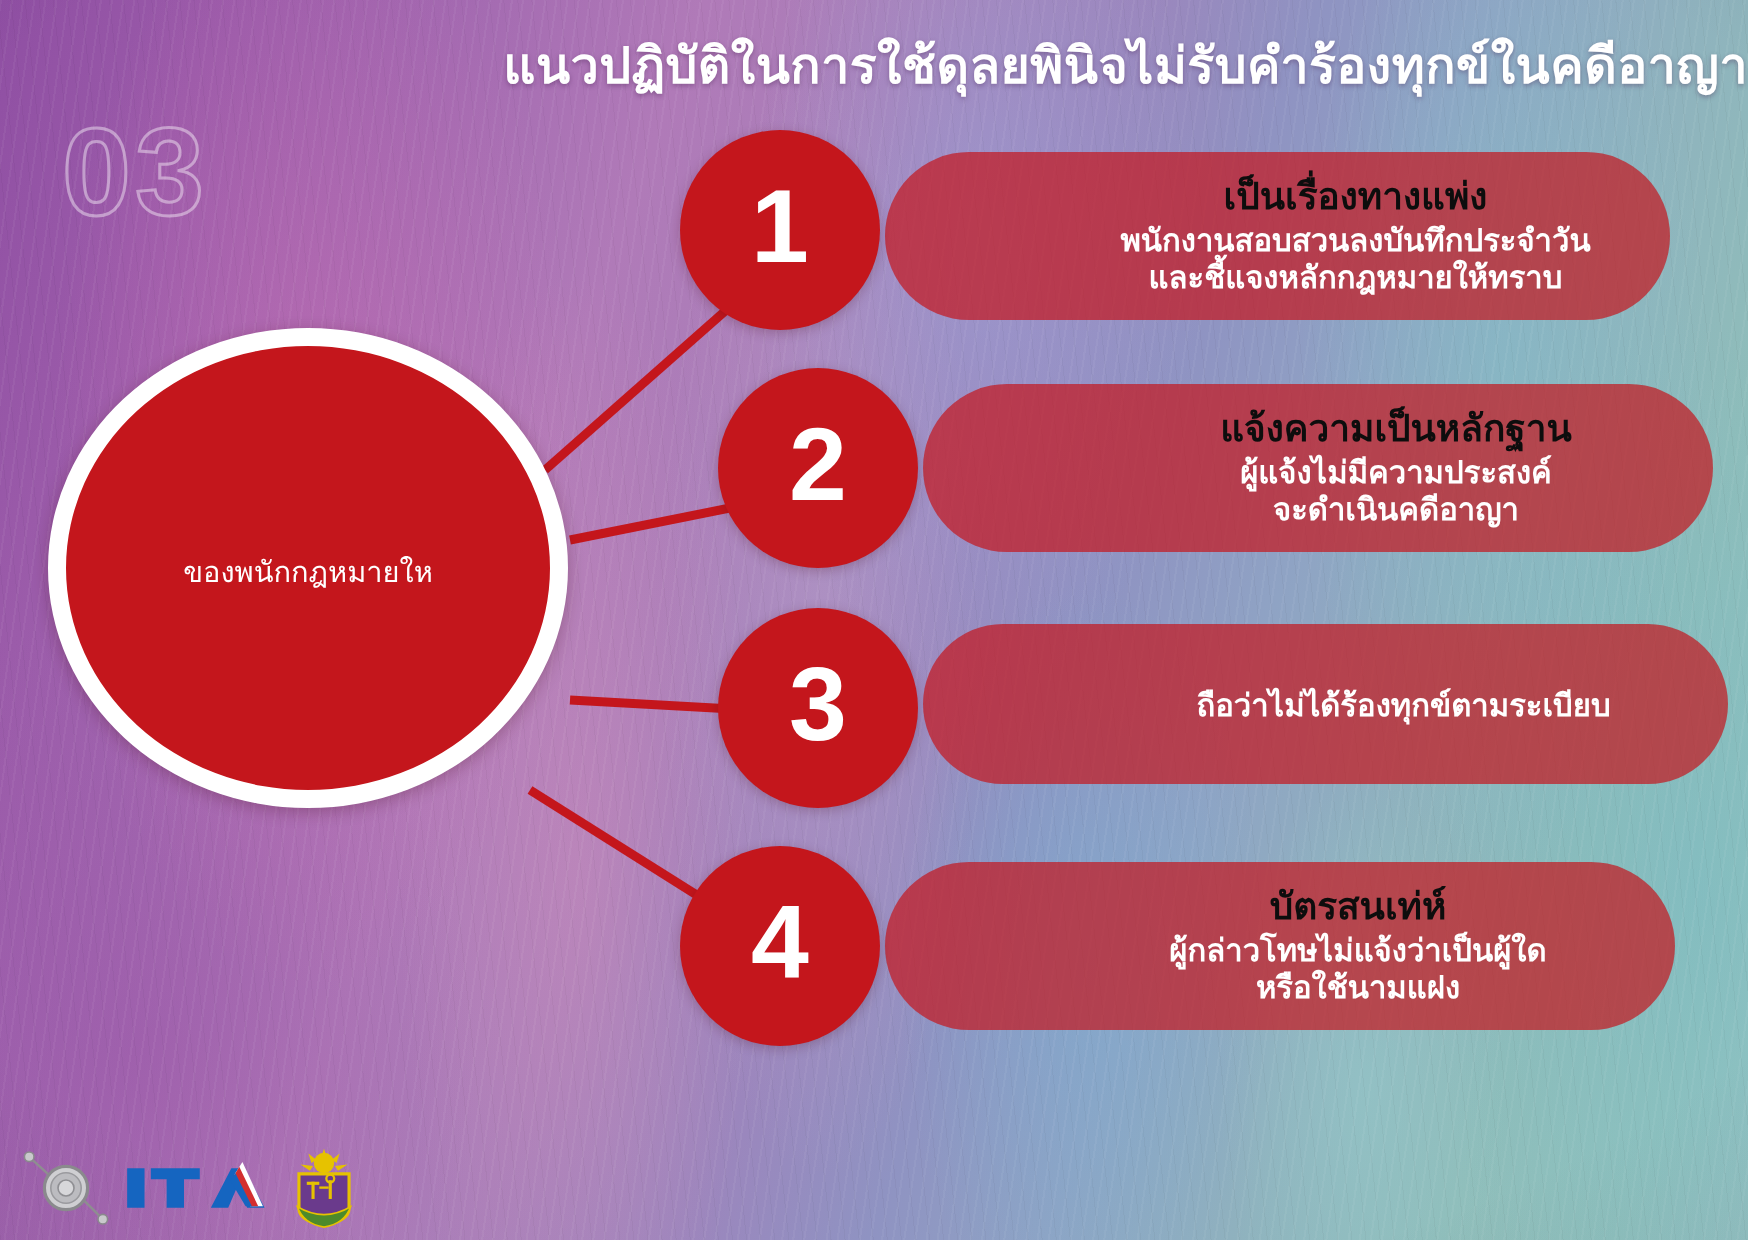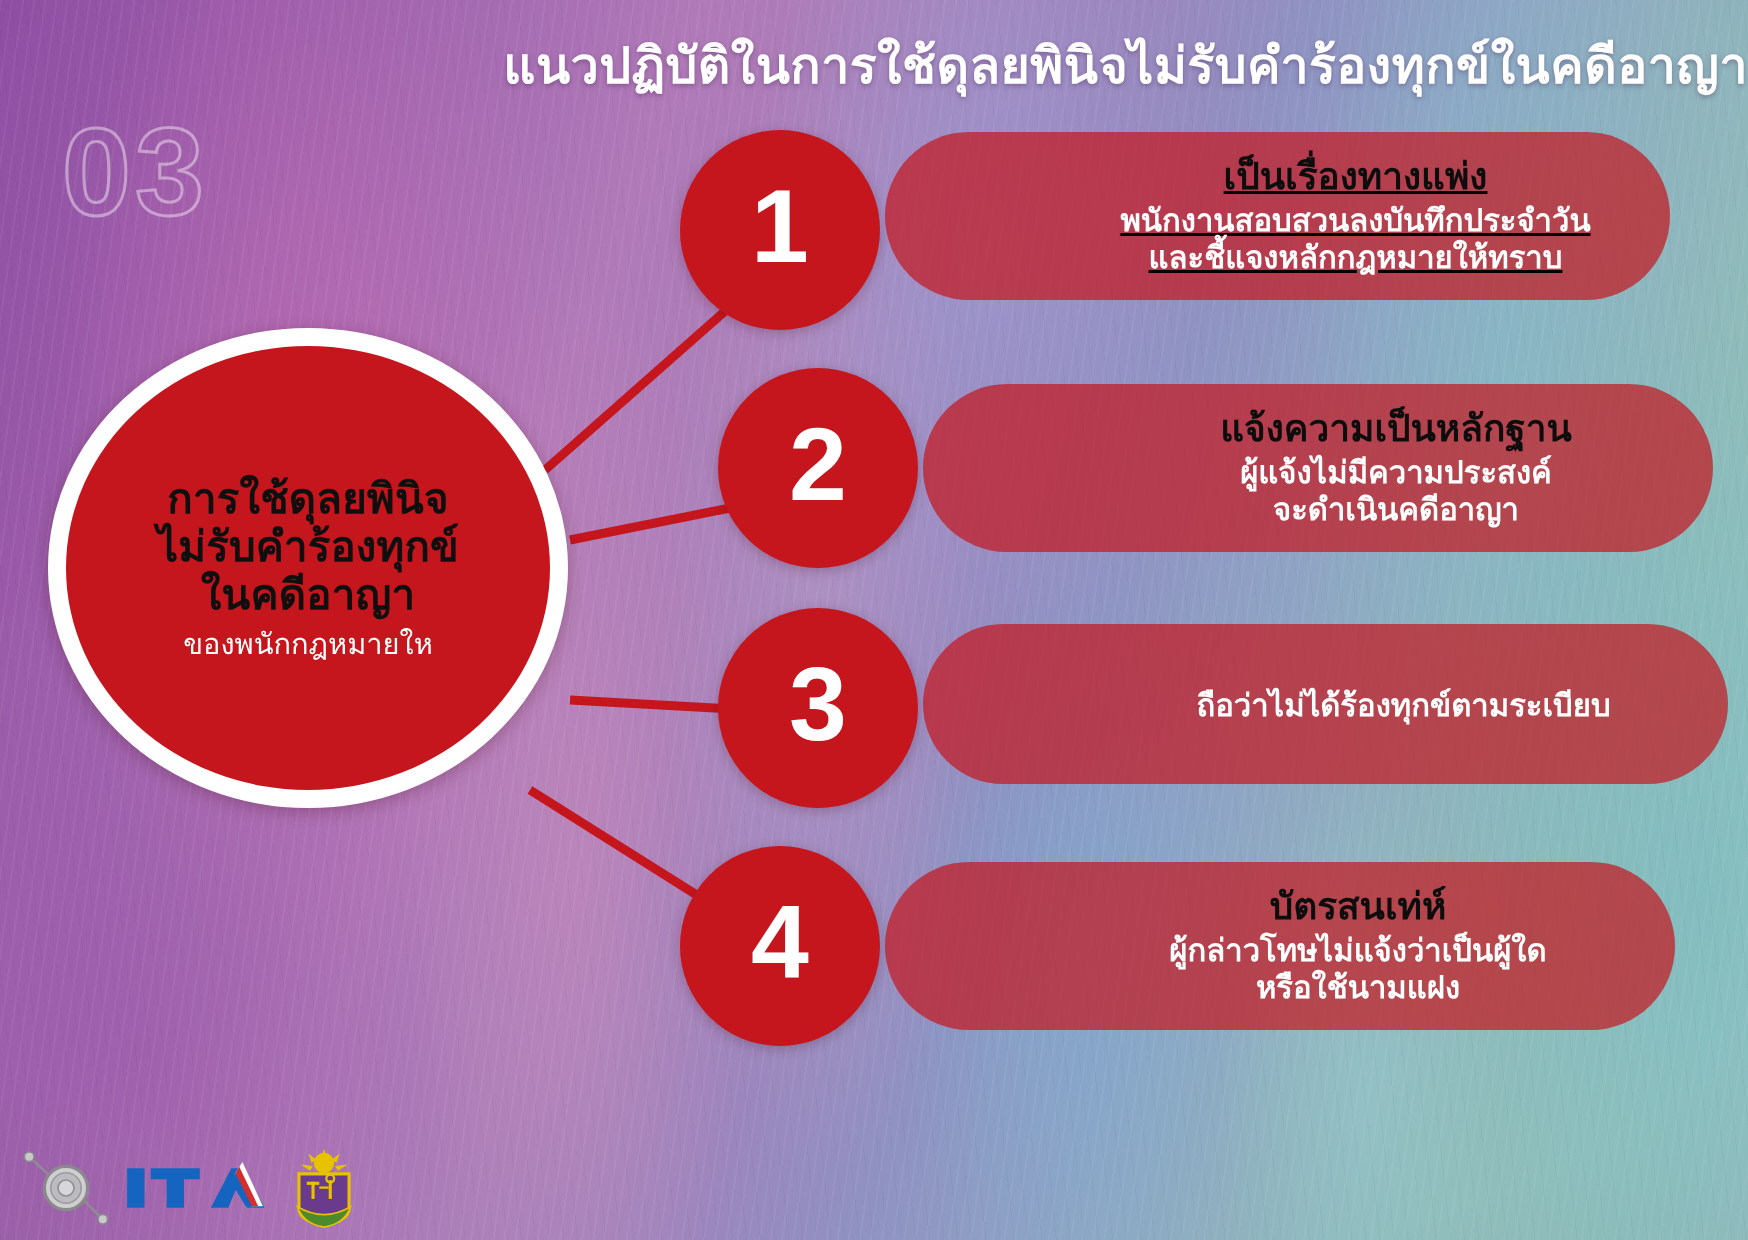--- a/index.html
+++ b/index.html
@@ -174,30 +174,25 @@
   <h1 class="title">แนวปฏิบัติในการใช้ดุลยพินิจไม่รับคำร้องทุกข์ในคดีอาญา</h1>
 
   <svg id="connectors" width="1748" height="1240" viewBox="0 0 1748 1240">
     <line x1="545" y1="470" x2="800" y2="245" stroke="#C4161C" stroke-width="9"></line>
     <line x1="570" y1="540" x2="820" y2="490" stroke="#C4161C" stroke-width="9"></line>
     <line x1="570" y1="700" x2="840" y2="715" stroke="#C4161C" stroke-width="9"></line>
     <line x1="530" y1="790" x2="800" y2="960" stroke="#C4161C" stroke-width="9"></line>
   </svg>
 
   <div class="hub">
-    <div class="hub-title">
-      <div>การใช้ดุลยพินิจ</div>
-      <div>ไม่รับคำร้องทุกข์</div>
-      <div>ในคดีอาญา</div>
-    </div>
     <div class="hub-sub">ของพนักกฎหมายให</div>
   </div>
 
   <div class="item" style="left:680px; top:130px; width:820px; height:200px;">
-    <div class="item-bar" style="top:2px; width:785px;text-decoration:underline;">
+    <div class="item-bar" style="top:22px; width:785px;">
       <div class="item-head">เป็นเรื่องทางแพ่ง</div>
       <div class="item-desc">พนักงานสอบสวนลงบันทึกประจำวัน</div>
       <div class="item-desc" style="margin-top:0">และชี้แจงหลักกฎหมายให้ทราบ</div>
     </div>
     <div class="item-circle">
       <span class="item-num">1</span>
     </div>
   </div>
 
   <div class="item" style="left:718px; top:368px; width:830px; height:200px;">

